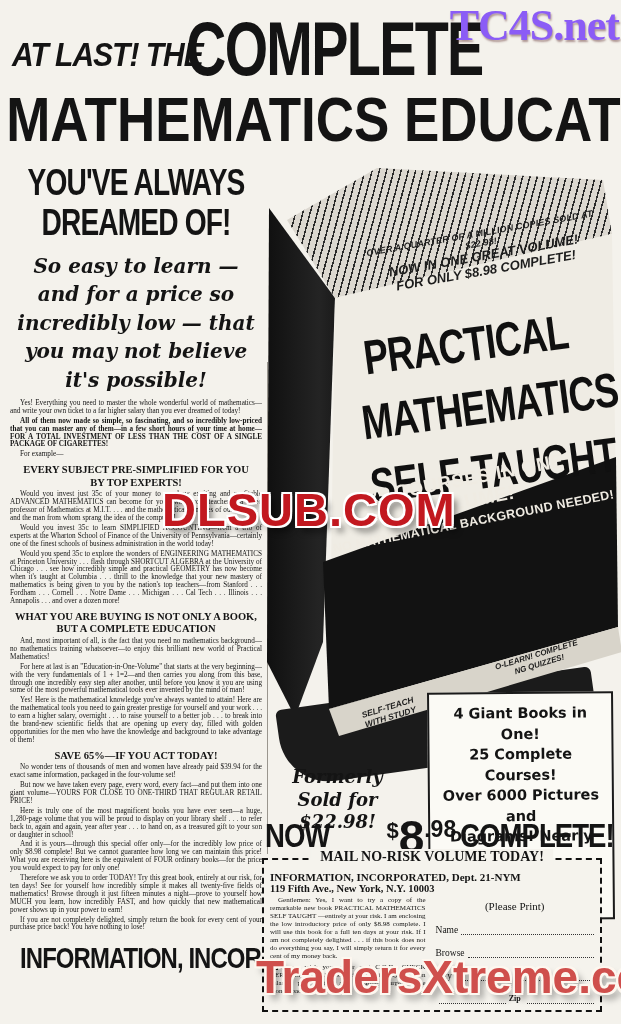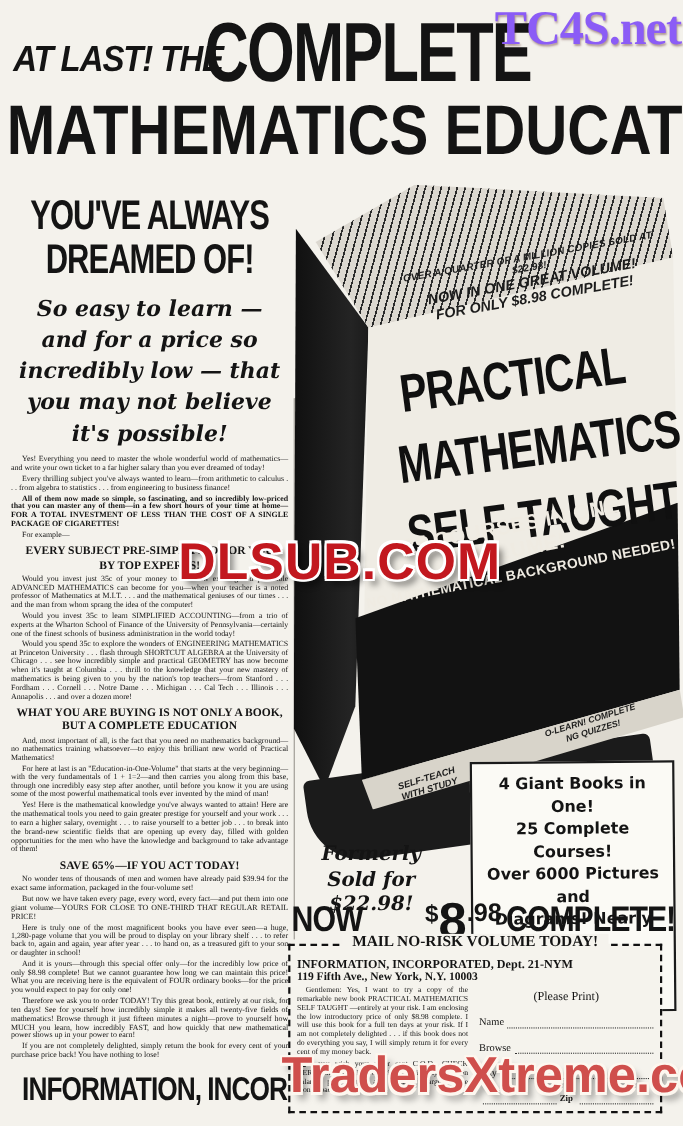--- a/index.html
+++ b/index.html
@@ -8,21 +8,21 @@
   .abs{position:absolute;}
   
   .kicker{left:12px;top:36px;font:italic 900 30px "Liberation Sans",sans-serif;
           transform:scale(1,1.1);transform-origin:left top;letter-spacing:-1px;}
   .complete{left:186px;top:4px;font:900 68px "Liberation Sans",sans-serif;
             transform:scale(.82,1.12);transform-origin:left top;letter-spacing:-2px;}
   .headline2{left:0;top:82px;width:621px;text-align:center;white-space:nowrap;
              font:900 54px "Liberation Sans",sans-serif;transform:scale(.98,1.18);
              transform-origin:center top;letter-spacing:0;}
   
-  .leftcol{left:10px;top:172px;width:252px;}
+  .leftcol{left:10px;top:158px;width:252px;}
   .subhead{text-align:center;font:900 32px "Liberation Sans",sans-serif;
            transform:scale(.88,1.18);transform-origin:center top;line-height:40px;letter-spacing:-1px;}
   .lede{margin:14px 4px 6px 4px;text-align:center;
         font:italic 600 20px "DejaVu Serif",serif;line-height:1.42;}
   .body p{margin:0 0 2px 0;font-size:7.2px;line-height:7.9px;text-align:justify;
           text-indent:10px;}
   .body p.bold{font-weight:700;}
   .bhead{margin:5px 0 3px 0;text-align:center;font-weight:700;font-size:10.5px;line-height:11.5px;}
   .signature{margin-top:8px;text-align:center;font:900 26px "Liberation Sans",sans-serif;
              transform:scale(.92,1.15);transform-origin:center top;letter-spacing:-1px;white-space:nowrap;}
@@ -111,21 +111,20 @@
 <div class="abs kicker">AT LAST! THE</div>
 <div class="abs complete">COMPLETE</div>
 <div class="abs headline2">MATHEMATICS  EDUCATION</div>
 
 <div class="abs leftcol">
   <div class="subhead">YOU'VE ALWAYS</div>
   <div class="subhead">DREAMED OF!</div>
   <div class="lede">So easy to learn — and for a price so incredibly low — that you may not believe it's possible!</div>
   <div class="body">
     <p>Yes! Everything you need to master the whole wonderful world of mathematics—and write your own ticket to a far higher salary than you ever dreamed of today!</p>
-    <p>Every thrilling subject you've always wanted to learn—from arithmetic to calculus . . . from algebra to statistics . . . from engineering to business finance!</p>
     <p class="bold">All of them now made so simple, so fascinating, and so incredibly low-priced that you can master any of them—in a few short hours of your time at home—FOR A TOTAL INVESTMENT OF LESS THAN THE COST OF A SINGLE PACKAGE OF CIGARETTES!</p>
     <p>For example—</p>
     <div class="bhead">EVERY SUBJECT PRE-SIMPLIFIED FOR YOU</div>
     <div class="bhead" style="margin-top:-2px;">BY TOP EXPERTS!</div>
     <p>Would you invest just 35c of your money to see how exciting and profitable ADVANCED MATHEMATICS can become for you—when your teacher is a noted professor of Mathematics at M.I.T. . . . and the mathematical geniuses of our times . . . and the man from whom sprang the idea of the computer!</p>
     <p>Would you invest 35c to learn SIMPLIFIED ACCOUNTING—from a trio of experts at the Wharton School of Finance of the University of Pennsylvania—certainly one of the finest schools of business administration in the world today!</p>
     <p>Would you spend 35c to explore the wonders of ENGINEERING MATHEMATICS at Princeton University . . . flash through SHORTCUT ALGEBRA at the University of Chicago . . . see how incredibly simple and practical GEOMETRY has now become when it's taught at Columbia . . . thrill to the knowledge that your new mastery of mathematics is being given to you by the nation's top teachers—from Stanford . . . Fordham . . . Cornell . . . Notre Dame . . . Michigan . . . Cal Tech . . . Illinois . . . Annapolis . . . and over a dozen more!</p>
     <div class="bhead">WHAT YOU ARE BUYING IS NOT ONLY A BOOK,</div>
     <div class="bhead" style="margin-top:-2px;">BUT A COMPLETE EDUCATION</div>
     <p>And, most important of all, is the fact that you need no mathematics background—no mathematics training whatsoever—to enjoy this brilliant new world of Practical Mathematics!</p>

